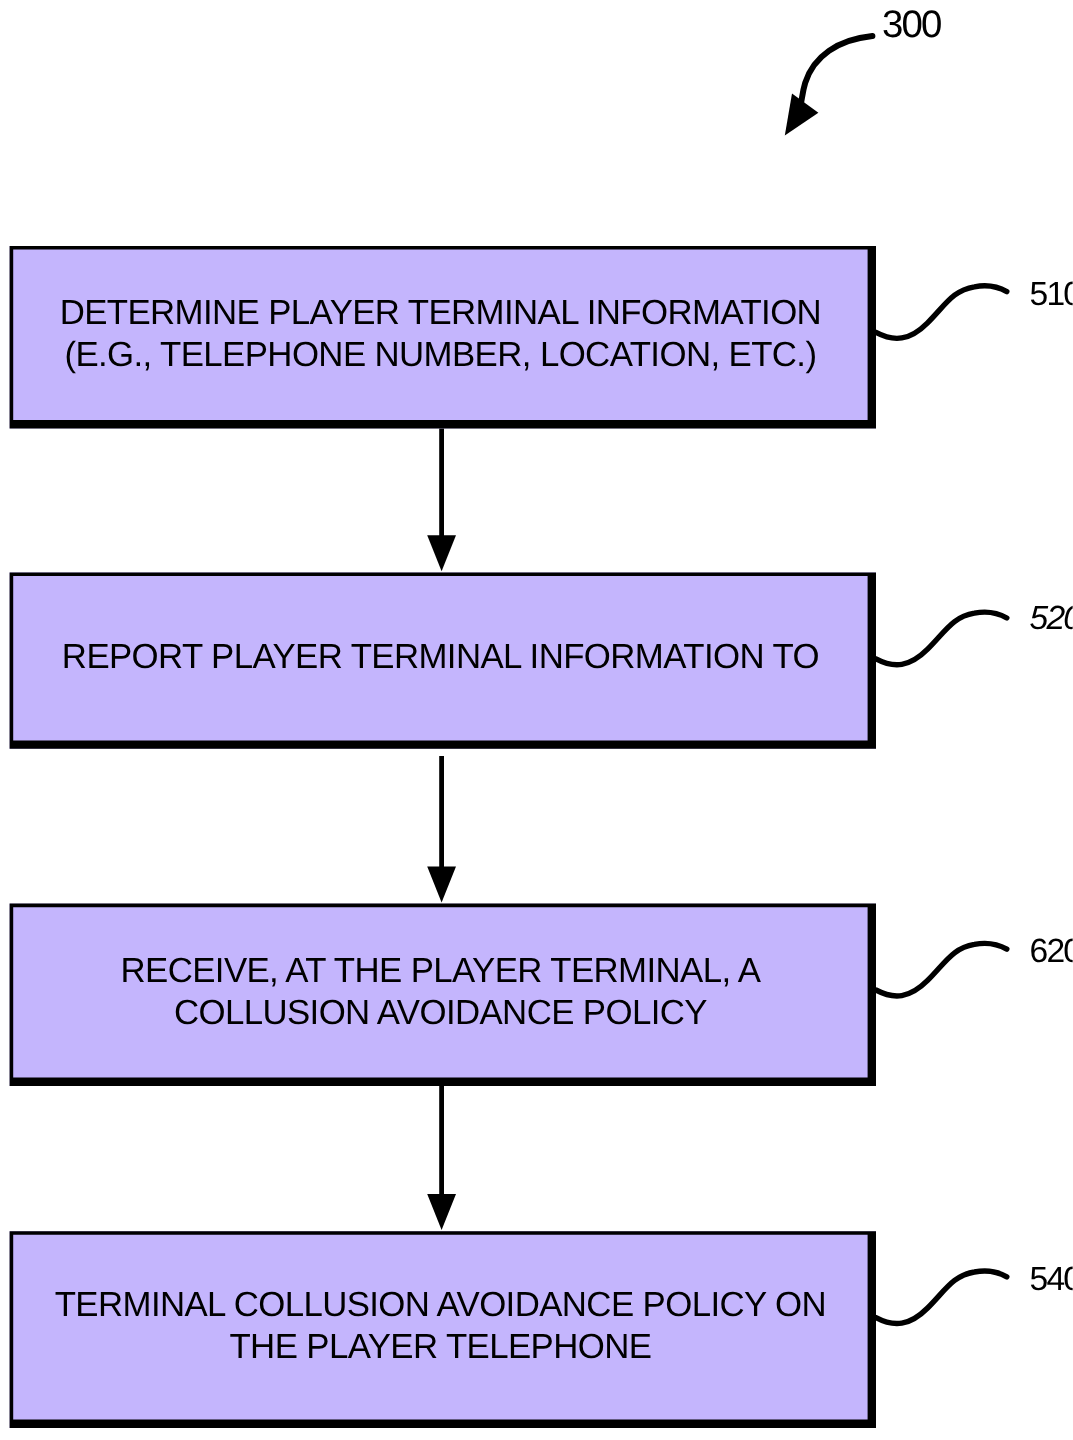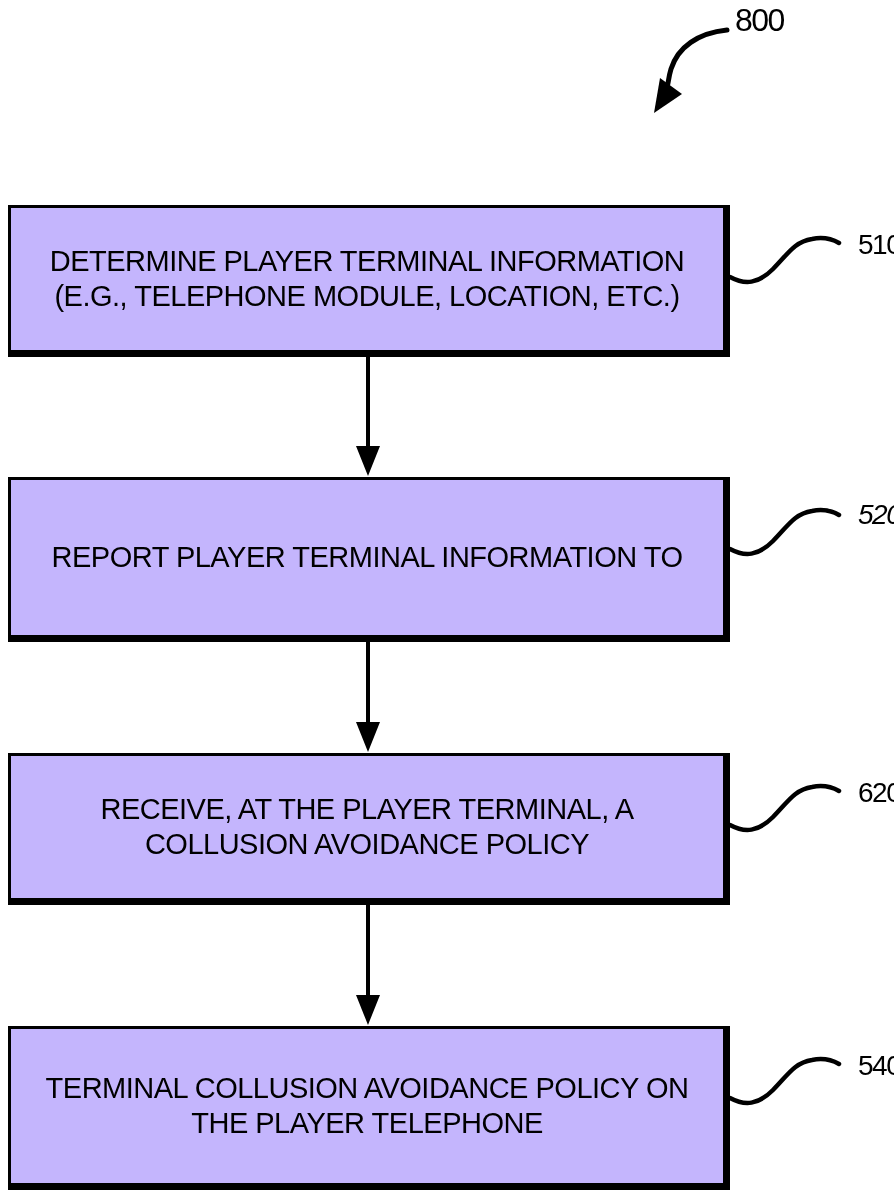--- a/index.html
+++ b/index.html
@@ -54,21 +54,21 @@
   }
   .fig-label {
     position: absolute;
     left: 735px;
     top: 4px;
     font-size: 32px;
     letter-spacing: -1.5px;
     line-height: 1;
   }
   .box-510 { top: 205px; height: 152px; }
-  .box-520 { top: 477px; height: 165px; }
+  .box-520 { top: 477px; height: 147px; }
   .box-530 { top: 753px; height: 152px; }
   .box-540 { top: 1026px; height: 164px; }
   .ref-510 { top: 231px; }
   .ref-520 { top: 501px; font-style: italic; }
   .ref-530 { top: 779px; }
   .ref-540 { top: 1052px; }
 </style>
 </head>
 <body>
 
@@ -98,25 +98,25 @@
 
     <path d="M 730 277 C 745 285, 758 284, 773 269 C 788 254, 794 242, 812 239 C 822 237, 832 239, 839 243" fill="none" stroke="#000" stroke-width="4.5" stroke-linecap="round"></path>
 
     <path d="M 730 549 C 745 557, 758 556, 773 541 C 788 526, 794 514, 812 511 C 822 509, 832 511, 839 515" fill="none" stroke="#000" stroke-width="4.5" stroke-linecap="round"></path>
 
     <path d="M 730 825 C 745 833, 758 832, 773 817 C 788 802, 794 790, 812 787 C 822 785, 832 787, 839 791" fill="none" stroke="#000" stroke-width="4.5" stroke-linecap="round"></path>
 
     <path d="M 730 1098 C 745 1106, 758 1105, 773 1090 C 788 1075, 794 1063, 812 1060 C 822 1058, 832 1060, 839 1064" fill="none" stroke="#000" stroke-width="4.5" stroke-linecap="round"></path>
   </svg>
 
-  <div class="fig-label">800</div>
+  <div class="fig-label">300</div>
 
   <div class="step-box box-510">
     <div class="line">DETERMINE PLAYER TERMINAL INFORMATION</div>
-    <div class="line">(E.G., TELEPHONE MODULE, LOCATION, ETC.)</div>
+    <div class="line">(E.G., TELEPHONE NUMBER, LOCATION, ETC.)</div>
   </div>
   <div class="ref-label ref-510">510</div>
 
   <div class="step-box box-520">
     <div class="line">REPORT PLAYER TERMINAL INFORMATION TO</div>
   </div>
   <div class="ref-label ref-520">520</div>
 
   <div class="step-box box-530">
     <div class="line">RECEIVE, AT THE PLAYER TERMINAL, A</div>

